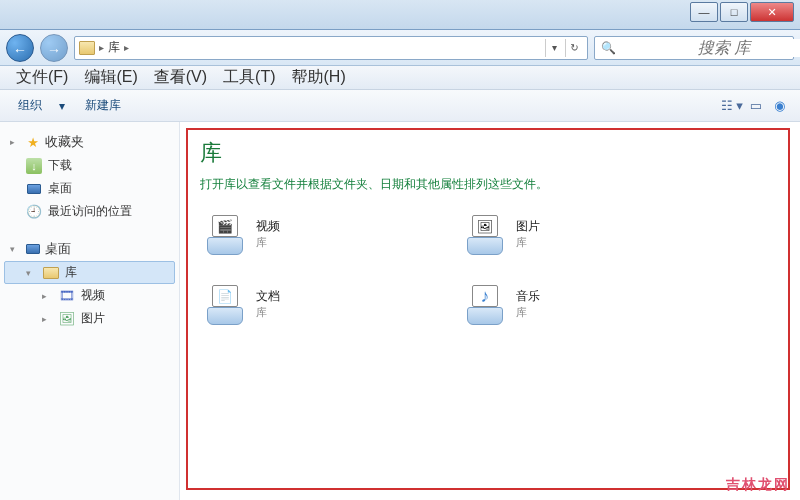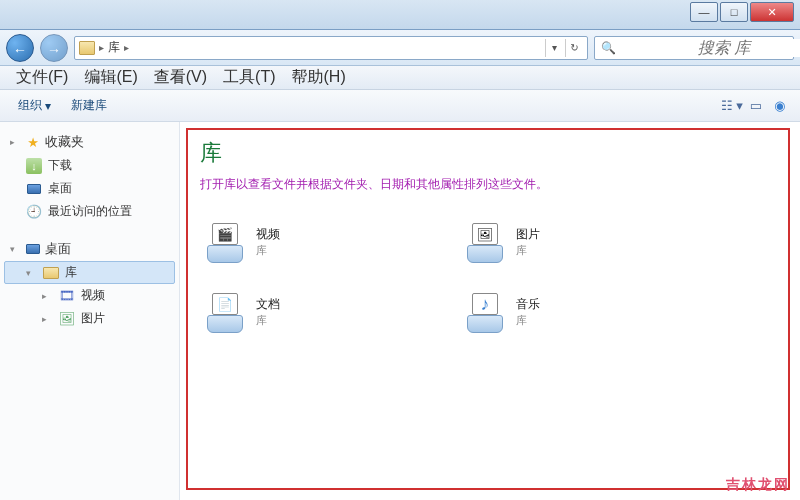--- a/index.html
+++ b/index.html
@@ -25,21 +25,21 @@
 .searchbox { width: 200px; height: 24px; background: #fff; border: 1px solid #8aa8c8; border-radius: 2px; display: flex; align-items: center; padding: 0 6px; gap: 4px; }
 .search-icon { color: #888; font-size: 12px; }
 .search-input { border: none; outline: none; font-size: 16px; flex: 1; color: #888; font-style: italic; text-align: center; }
 
 
 .menubar { height: 24px; background: linear-gradient(#f4f7fb,#e3ebf5); display: flex; align-items: center; padding: 0 8px; font-size: 16px; border-bottom: 1px solid #c8d4e2; }
 .menu-item { padding: 3px 8px; cursor: pointer; color: #333; }
 
 
 .toolbar { height: 32px; background: linear-gradient(#f8fafc,#e8eef6); display: flex; align-items: center; padding: 0 8px; font-size: 12px; border-bottom: 1px solid #d0dae6; }
-.tool-item { padding: 4px 10px; cursor: pointer; color: #1a4a7a; display: flex; align-items: center; gap: 3px; }
+.tool-item { padding: 4px 10px; cursor: pointer; color: #1a4a7a; display: flex; align-items: center; gap: 17px; }
 .tool-spacer { flex: 1; }
 .tool-icon-btn { width: 24px; height: 22px; display: flex; align-items: center; justify-content: center; cursor: pointer; color: #4a6a9a; font-size: 13px; }
 
 
 .main { display: flex; height: calc(500px - 30px - 36px - 24px - 32px); background: #fff; }
 
 
 .sidebar { width: 180px; border-right: 1px solid #e0e6ee; padding: 8px 4px; font-size: 12px; overflow: auto; background: #fafbfc; }
 .side-group { margin-bottom: 14px; }
 .side-header { display: flex; align-items: center; gap: 4px; padding: 3px 6px; font-size: 13px; color: #333; }
@@ -54,21 +54,21 @@
 .ic-desktop { background: linear-gradient(#6aa0e0,#3a70b0); border-radius: 1px; width: 14px; height: 10px; border: 1px solid #2a5a90; }
 .ic-recent { color: #7a5a30; }
 .ic-lib { background: linear-gradient(#f7e7b0,#e8c870); border: 1px solid #c0a050; width: 16px; height: 12px; border-radius: 1px; }
 .ic-vid { color: #4060c0; }
 .ic-pic { color: #50a060; }
 
 
 .content { flex: 1; position: relative; padding: 16px 20px; }
 .highlight-box { position: absolute; inset: 6px 10px 10px 6px; border: 2px solid #d03030; pointer-events: none; }
 .content-title { font-size: 22px; color: #1a7a3a; margin-bottom: 8px; }
-.content-desc { font-size: 12px; color: #a21caf; margin-bottom: 24px; }
+.content-desc { font-size: 12px; color: #15803d; margin-bottom: 16px; }
 .lib-grid { display: grid; grid-template-columns: 1fr 1fr; gap: 20px 40px; max-width: 480px; }
 .lib-item { display: flex; align-items: center; gap: 10px; cursor: pointer; padding: 4px; }
 .lib-icon { width: 42px; height: 42px; display: flex; align-items: center; justify-content: center; position: relative; }
 .lib-base { position: absolute; bottom: 0; width: 36px; height: 18px; background: linear-gradient(#d8e8f8,#a8c8e8); border: 1px solid #7aa0c8; border-radius: 3px 3px 6px 6px; }
 .lib-top { position: absolute; top: 2px; width: 26px; height: 22px; border: 1px solid #888; border-radius: 2px; background: #fff; display: flex; align-items: center; justify-content: center; font-size: 13px; }
 .lib-text { display: flex; flex-direction: column; font-size: 12px; }
 .lib-name { color: #222; }
 .lib-sub { color: #888; font-size: 11px; }
 
 

